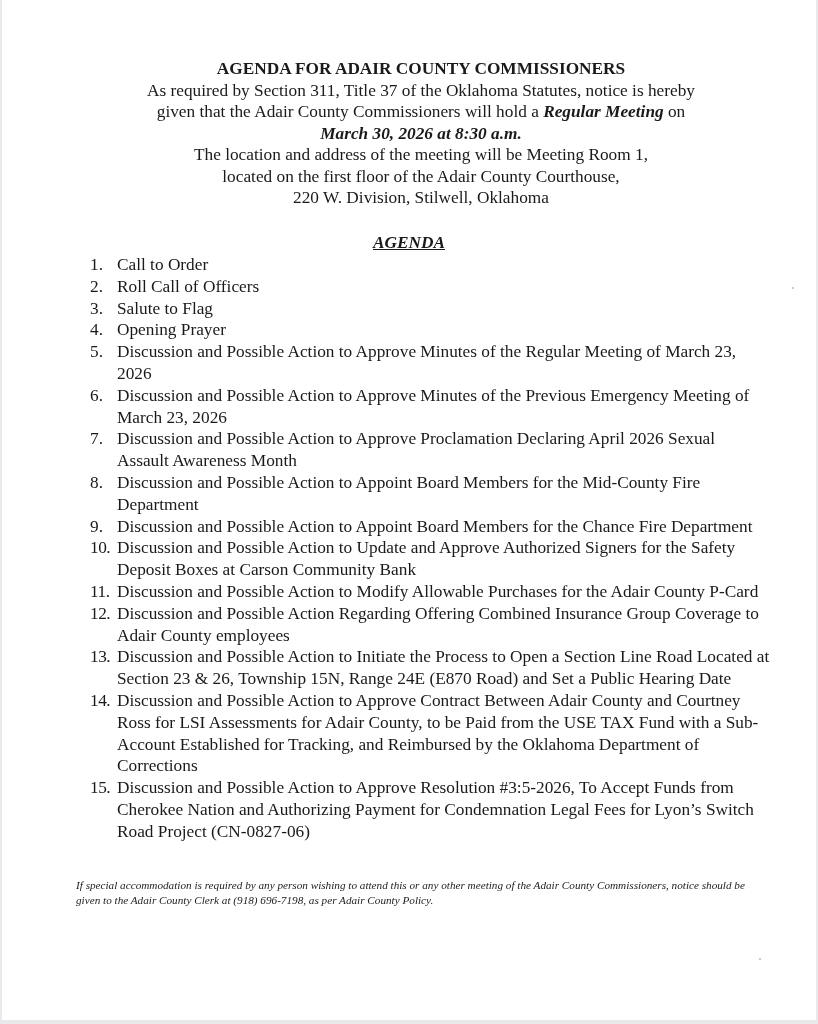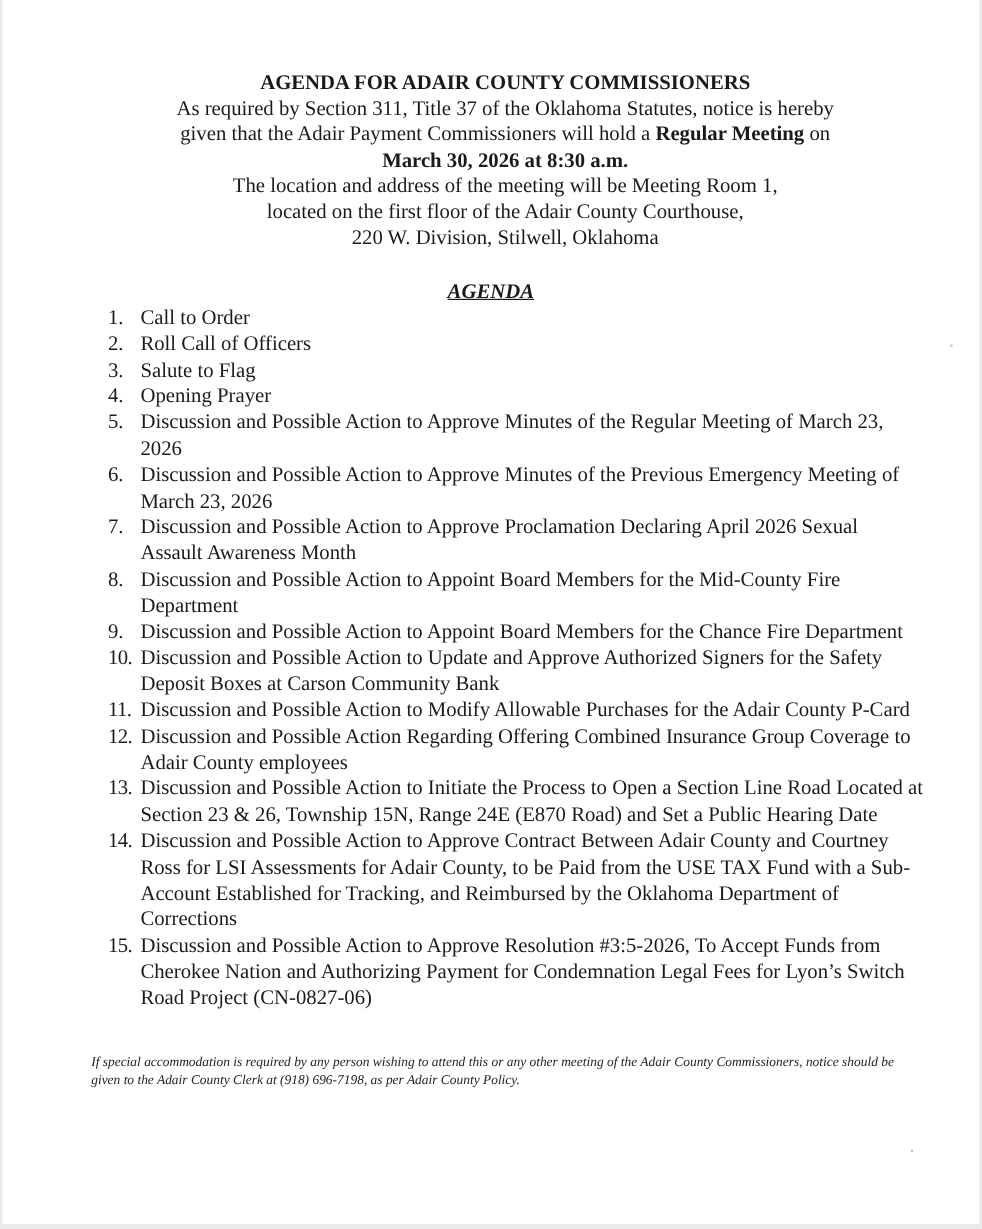--- a/index.html
+++ b/index.html
@@ -30,20 +30,21 @@
       width: 814px;
       text-align: center;
       font-size: 17.3px;
       line-height: 21.5px;
     }
     .header .title {
       font-weight: bold;
     }
     .header .bold {
       font-weight: bold;
+      font-style: italic;
     }
     .agenda-heading {
       position: absolute;
       top: 232px;
       left: 0;
       width: 814px;
       text-align: center;
       font-weight: bold;
       text-decoration: underline;
       font-size: 17.3px;
@@ -96,21 +97,21 @@
     }
   </style>
 </head>
 <body>
 
 <div class="page">
 
   <div class="header">
     <div class="title">AGENDA FOR ADAIR COUNTY COMMISSIONERS</div>
     <div>As required by Section 311, Title 37 of the Oklahoma Statutes, notice is hereby</div>
-    <div><span>given that the Adair Payment Commissioners will hold a </span><span class="bold">Regular Meeting</span><span> on</span></div>
+    <div><span>given that the Adair County Commissioners will hold a </span><span class="bold">Regular Meeting</span><span> on</span></div>
     <div class="bold">March 30, 2026 at 8:30 a.m.</div>
     <div>The location and address of the meeting will be Meeting Room 1,</div>
     <div>located on the first floor of the Adair County Courthouse,</div>
     <div>220 W. Division, Stilwell, Oklahoma</div>
   </div>
 
   <div class="agenda-heading">AGENDA</div>
 
   <ol class="agenda-list">
     <li class="agenda-item">

